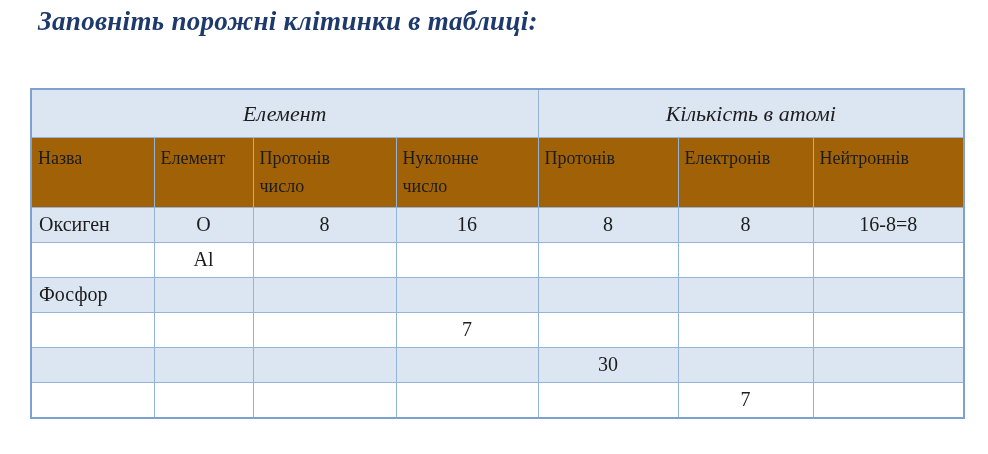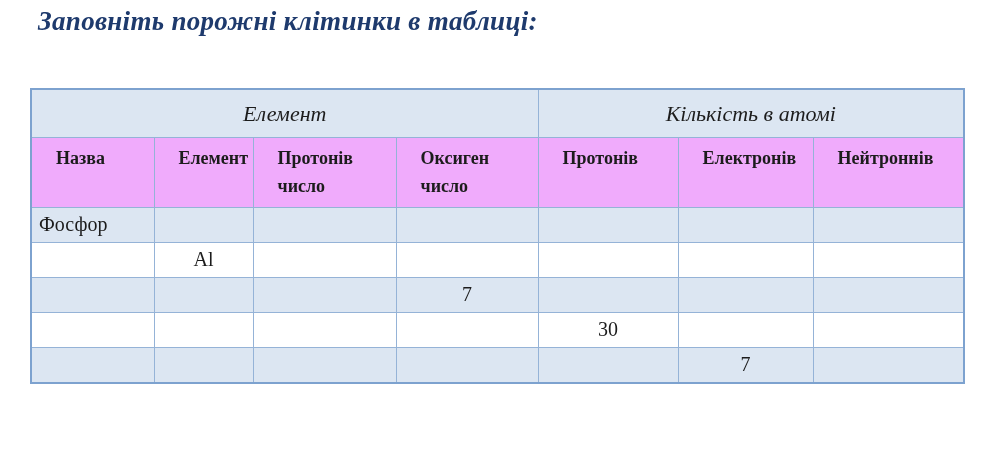--- a/index.html
+++ b/index.html
@@ -44,26 +44,26 @@
   tr.group-row th {
     background: #dce6f2;
     font-style: italic;
     font-weight: normal;
     font-size: 22px;
     height: 45px;
     text-align: center;
     vertical-align: middle;
   }
   tr.col-row th {
-    background: #f0abfc;
-    font-weight: bold;
+    background: #a16207;
+    font-weight: normal;
     font-size: 18px;
     text-align: left;
     vertical-align: top;
-    padding: 7px 26px 6px 24px;
+    padding: 7px 26px 6px 6px;
     height: 48px;
     line-height: 1.55;
   }
   tbody td {
     font-size: 20px;
     height: 32px;
     text-align: center;
     vertical-align: middle;
     padding: 1px 4px;
   }
@@ -92,39 +92,48 @@
       </colgroup>
     <thead>
       <tr class="group-row" id="group-row">
           <th colspan="4">Елемент</th>
           <th colspan="3">Кількість в атомі</th>
         </tr>
       <tr class="col-row" id="col-row">
           <th>Назва</th>
           <th>Елемент</th>
           <th>Протонів число</th>
-          <th>Оксиген число</th>
+          <th>Нуклонне число</th>
           <th>Протонів</th>
           <th>Електронів</th>
           <th>Нейтроннів</th>
         </tr>
     </thead>
     <tbody id="tbody">
         <tr>
-          <td>Фосфор</td>
+          <td>Оксиген</td>
+          <td>O</td>
+          <td>8</td>
+          <td>16</td>
+          <td>8</td>
+          <td>8</td>
+          <td>16-8=8</td>
+        </tr>
+        <tr>
           <td></td>
+          <td>Al</td>
           <td></td>
           <td></td>
           <td></td>
           <td></td>
           <td></td>
         </tr>
         <tr>
+          <td>Фосфор</td>
           <td></td>
-          <td>Al</td>
           <td></td>
           <td></td>
           <td></td>
           <td></td>
           <td></td>
         </tr>
         <tr>
           <td></td>
           <td></td>
           <td></td>

